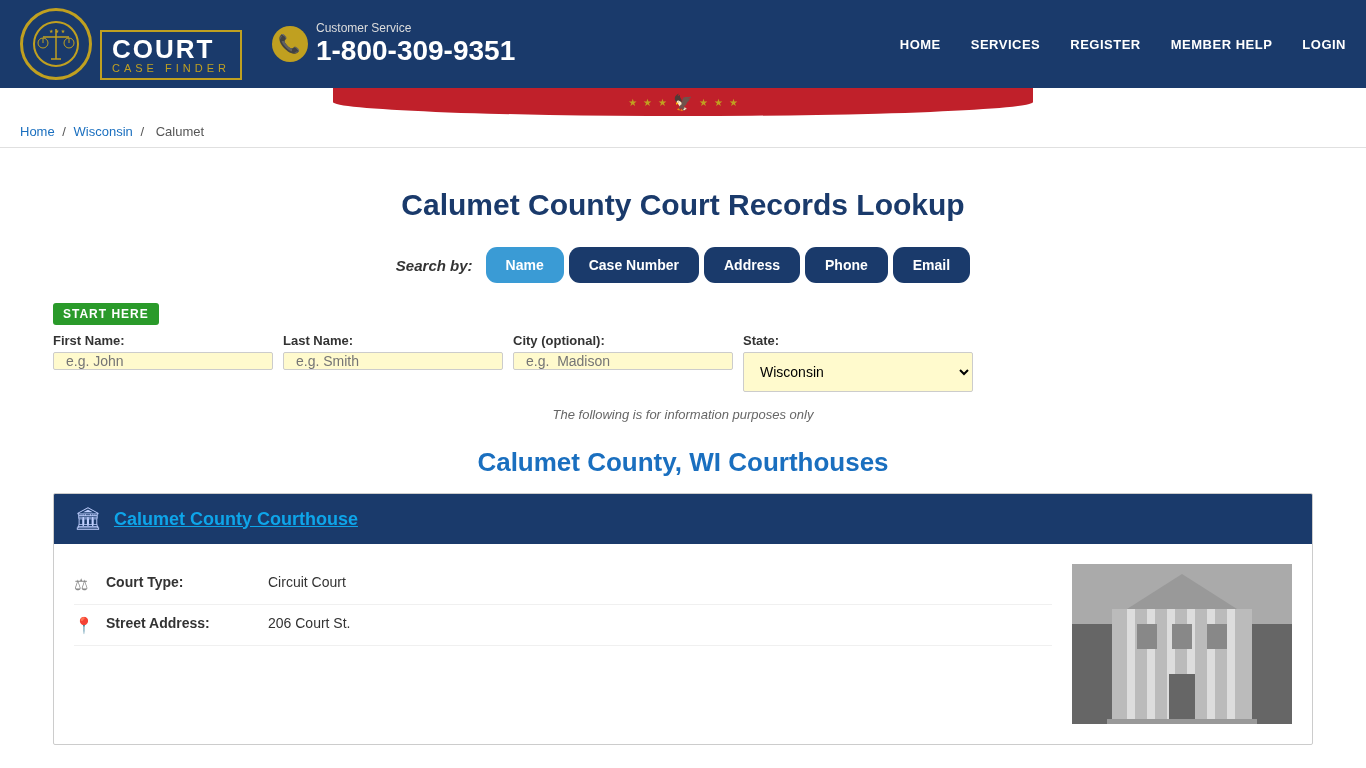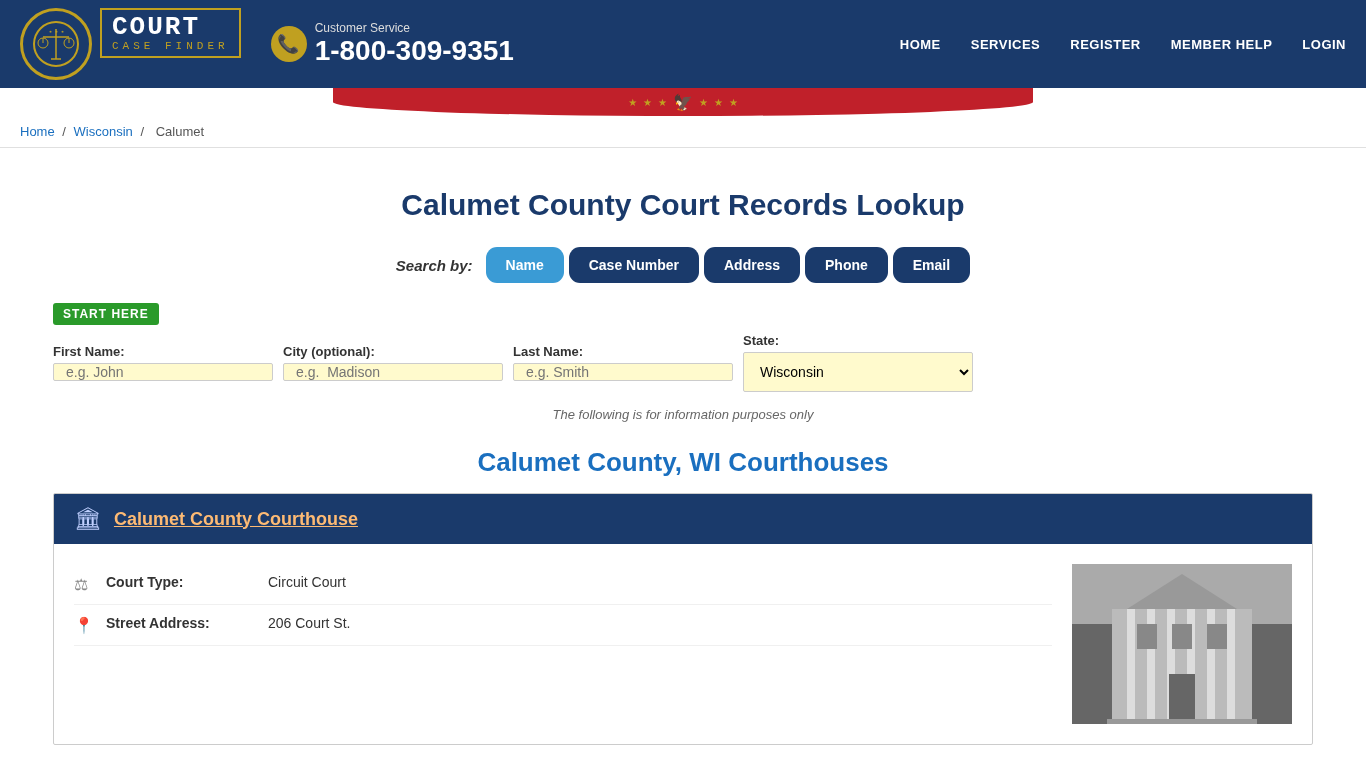--- a/index.html
+++ b/index.html
@@ -14,23 +14,22 @@
     }
     .header-inner {
       display: flex;
       align-items: center;
       padding: 8px 20px;
       position: relative;
       z-index: 2;
     }
     .logo-area {
       display: flex;
-      align-items: flex-start;
+      align-items: flex-end;
       margin-right: 30px;
-      font-family: Liberation Mono, monospace;
     }
     .logo-circle {
       width: 72px;
       height: 72px;
       border-radius: 50%;
       border: 3px solid #c0a020;
       background: #1a3a6b;
       display: flex;
       align-items: center;
       justify-content: center;
@@ -175,21 +174,21 @@
       font-size: 12px;
       font-weight: bold;
       padding: 4px 10px;
       border-radius: 3px;
       margin-bottom: 8px;
       letter-spacing: 1px;
     }
     .search-form {
       display: flex;
       gap: 10px;
-      align-items: center;
+      align-items: flex-start;
       margin-bottom: 15px;
     }
     .form-group {
       display: flex;
       flex-direction: column;
       gap: 4px;
     }
     .form-group label {
       font-size: 13px;
       font-weight: bold;
@@ -249,21 +248,21 @@
       overflow: hidden;
     }
     .courthouse-header {
       background: #1a3a6b;
       padding: 12px 20px;
       display: flex;
       align-items: center;
       gap: 12px;
     }
     .courthouse-header a {
-      color: #fdba74;
+      color: #0ea5e9;
       font-size: 18px;
       font-weight: bold;
       text-decoration: underline;
     }
     .courthouse-icon {
       color: #c0d0ff;
       font-size: 22px;
     }
     .courthouse-body {
       padding: 20px;
@@ -391,26 +390,26 @@
   <div>
     <span class="start-here-badge">START HERE</span>
   </div>
 
   <div class="search-form">
     <div class="form-group">
       <label>First Name:</label>
       <input class="form-input" type="text" placeholder="e.g. John" style="">
     </div>
     <div class="form-group">
+      <label>Last Name:</label>
+      <input class="form-input" type="text" placeholder="e.g. Smith" style="">
+    </div>
+    <div class="form-group">
       <label>City (optional):</label>
       <input class="form-input city" type="text" placeholder="e.g.  Madison" style="">
-    </div>
-    <div class="form-group">
-      <label>Last Name:</label>
-      <input class="form-input" type="text" placeholder="e.g. Smith" style="">
     </div>
     <div class="form-group">
       <label>State:</label>
       <select class="form-select">
         <option>Wisconsin</option>
         <option>Alabama</option>
         <option>Alaska</option>
         <option>Arizona</option>
         <option>California</option>
       </select>

